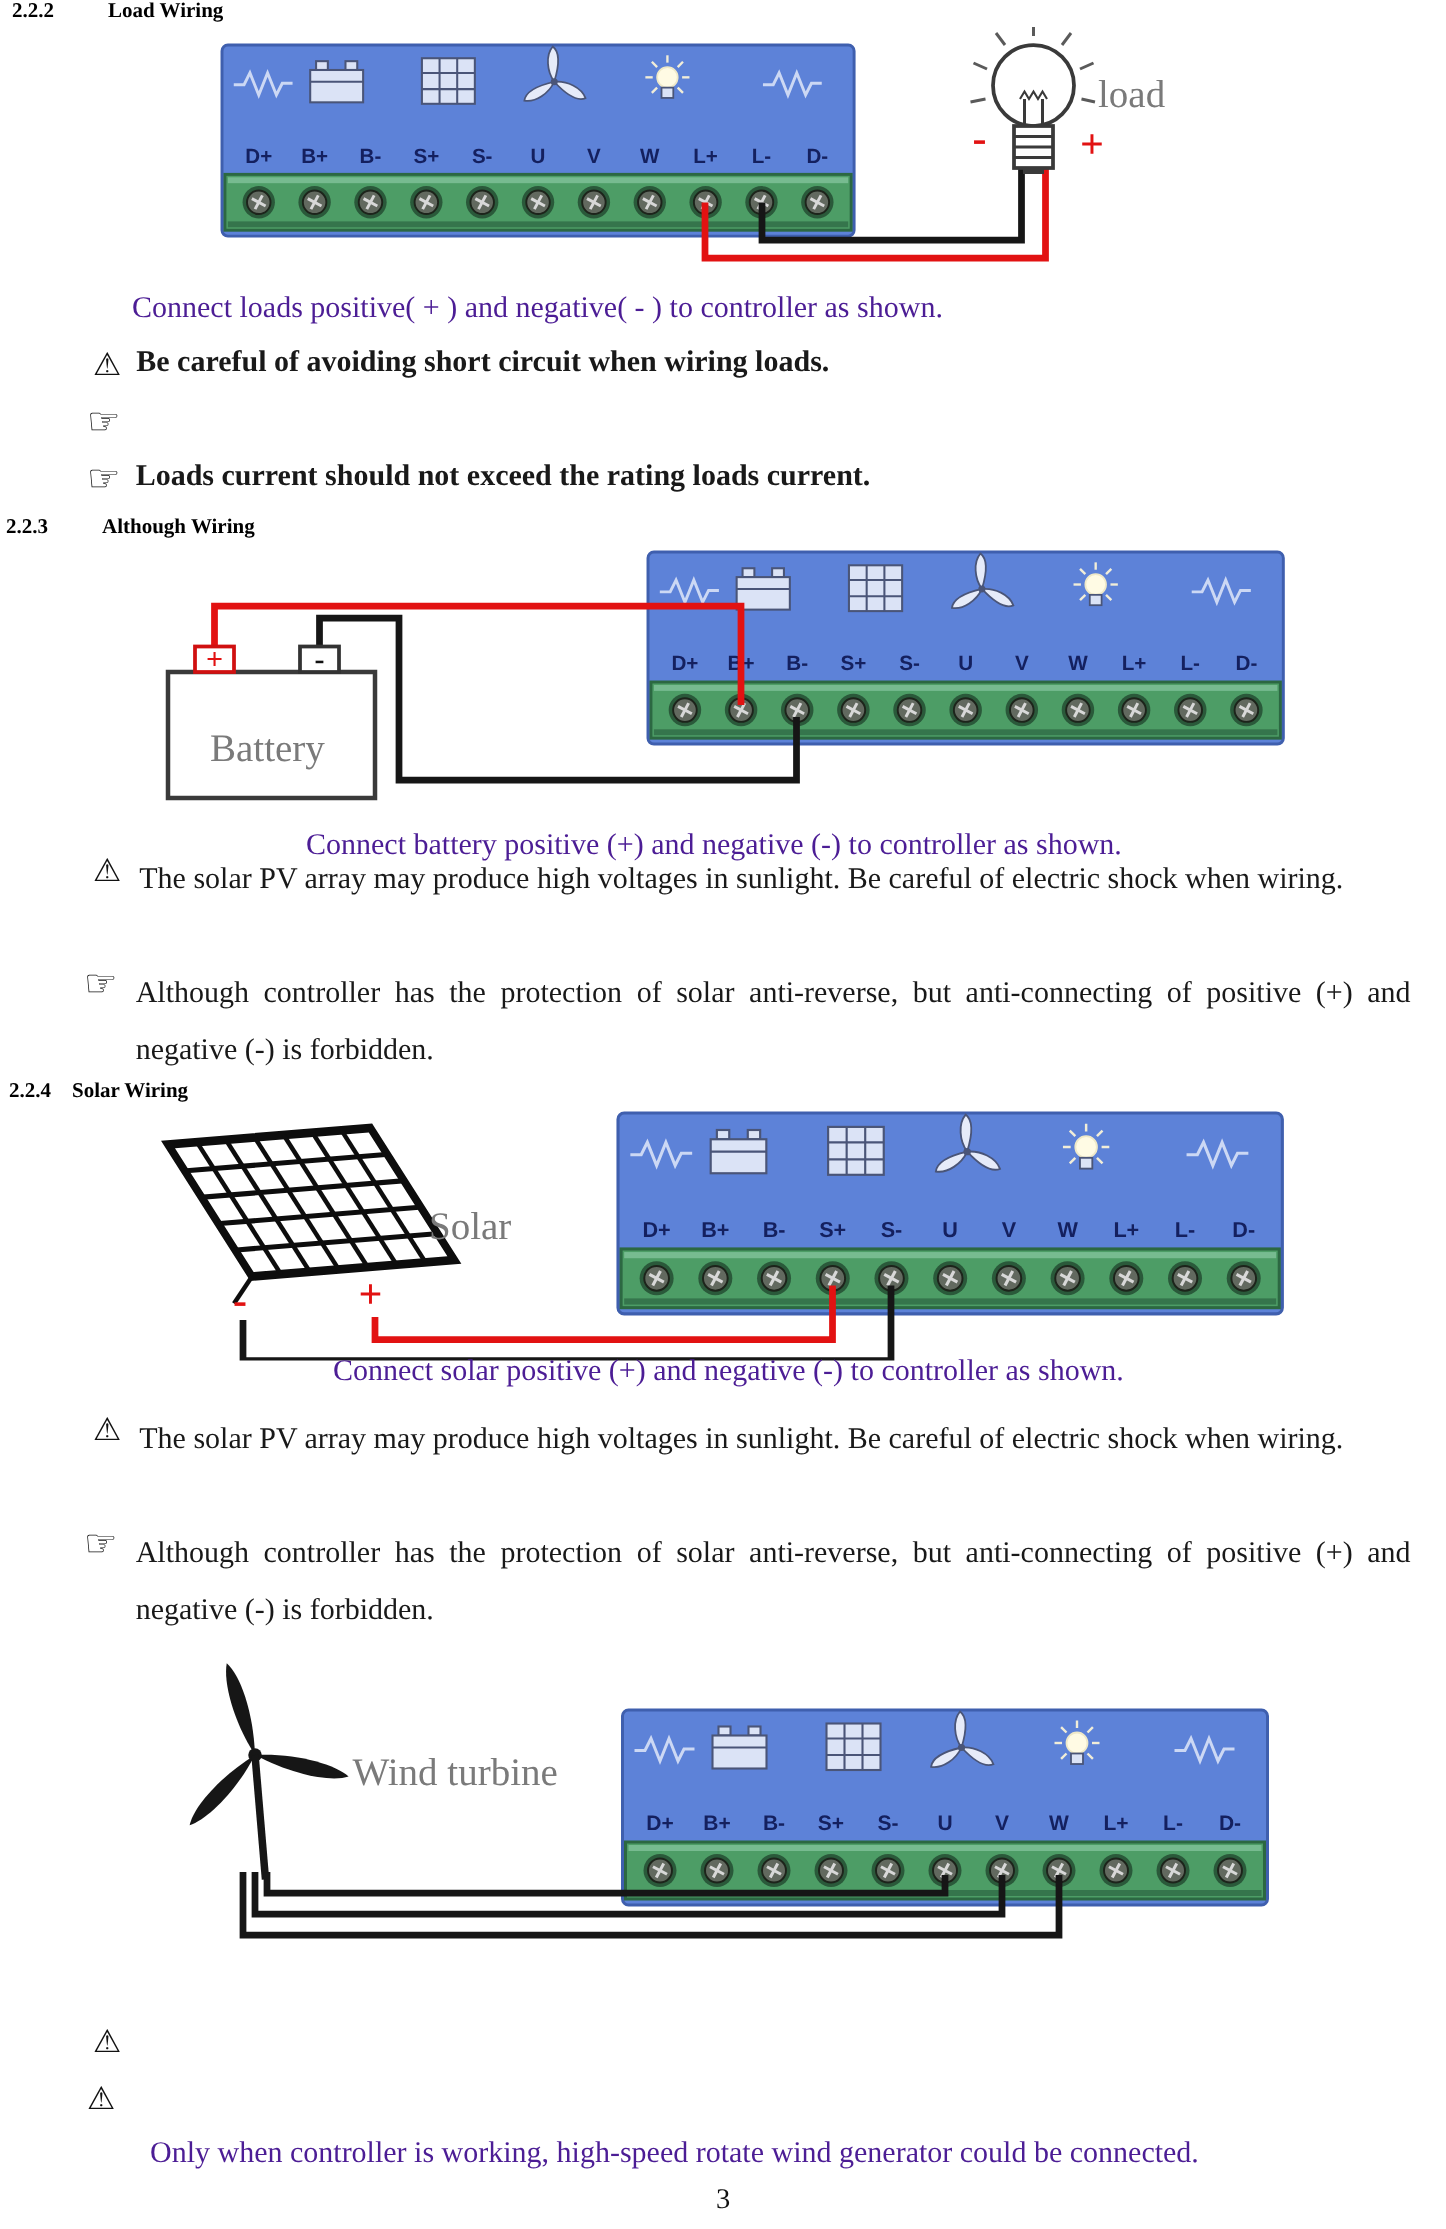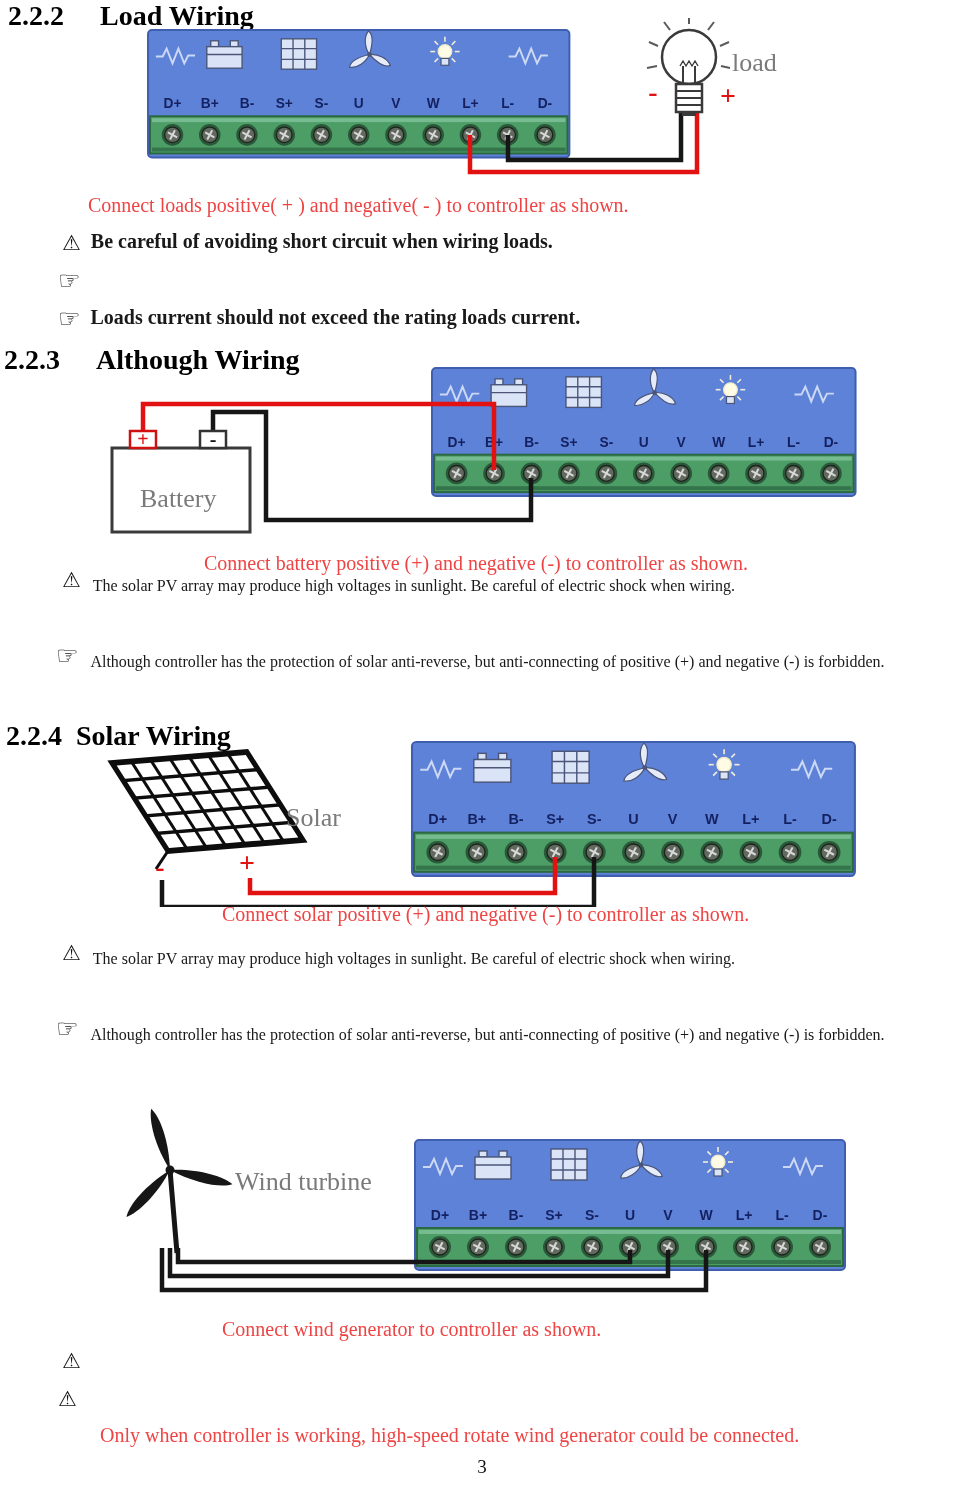--- a/index.html
+++ b/index.html
@@ -1,23 +1,23 @@
 <!DOCTYPE html>
 <html><head>
 <meta charset="utf-8">
 <style>
   html,body{margin:0;padding:0;background:#ffffff;}
   .page{position:relative;width:964px;height:1486px;background:#ffffff;overflow:hidden;
         font-family:"Liberation Serif",serif;color:#191919;}
-  .h{position:absolute;font-weight:bold;font-size:28px;white-space:nowrap;color:#000;}
-  .cap{position:absolute;font-size:20px;white-space:nowrap;color:#ef4444;}
+  .h{position:absolute;font-weight:bold;font-size:14px;white-space:nowrap;color:#000;}
+  .cap{position:absolute;font-size:20px;white-space:nowrap;color:#4c1d95;}
   .line{position:absolute;display:flex;gap:10px;align-items:flex-start;font-size:20px;white-space:nowrap;color:#191919;}
   .b{font-weight:bold;}
   .para{position:absolute;display:flex;gap:12px;align-items:flex-start;color:#191919;}
-  .jtext{width:850px;text-align:justify;font-size:16px;line-height:38px;}
+  .jtext{width:850px;text-align:justify;font-size:20px;line-height:38px;}
   .wicon{font-family:"DejaVu Sans",sans-serif;font-size:21px;line-height:1.3;color:#111;}
   .hicon{font-family:"DejaVu Sans",sans-serif;font-size:25px;line-height:1.05;color:#111;}
   .dsvg{position:absolute;left:0;}
   .wire-b{stroke:#161616;stroke-width:4.5;fill:none;}
   .wire-r{stroke:#e21212;stroke-width:4.5;fill:none;}
   .devlabel{font-family:"Liberation Serif",serif;font-size:26px;fill:#7a7a7a;}
   .sign{font-family:"Liberation Serif",serif;font-weight:bold;font-size:28px;fill:#e21212;text-anchor:middle;}
   .sign-sm{font-family:"Liberation Serif",serif;font-weight:bold;font-size:20px;fill:#e21212;text-anchor:middle;}
   .sign-bk{font-family:"Liberation Serif",serif;font-weight:bold;font-size:20px;fill:#111;text-anchor:middle;}
   .pagenum{position:absolute;left:0;width:100%;text-align:center;font-size:19px;color:#111;}
@@ -224,21 +224,20 @@
       </g>
       <circle cx="170" cy="1170" r="4.5"></circle>
       <path d="M170 1170 L177 1253" stroke="#161616" stroke-width="5" fill="none"></path>
     </g>
     <path class="wire-b" d="M178 1248 V1262 H630 V1250"></path>
     <path class="wire-b" d="M170 1248 V1276 H668 V1250"></path>
     <path class="wire-b" d="M162 1248 V1290 H706 V1250"></path>
     <text x="235" y="1190" class="devlabel">Wind turbine</text>
   </svg>
 
-  <div class="cap" style="top:1318px;left:222px">Connect wind generator to controller as shown.</div>
 
   <div class="line" style="top:1348px;left:62px">
     <span class="wicon">⚠</span>
   </div>
   <div class="line" style="top:1386px;left:58px">
     <span class="wicon">⚠</span>
   </div>
   <div class="cap" style="top:1424px;left:100px">Only when controller is working, high-speed rotate wind generator could be connected.</div>
 
   <div class="pagenum" style="top:1456px">3</div>

